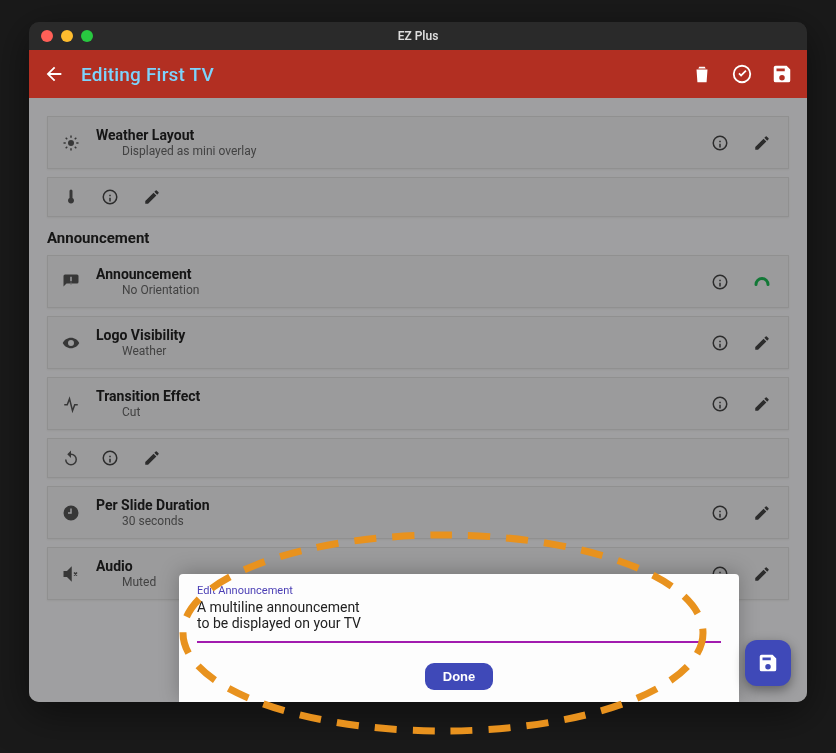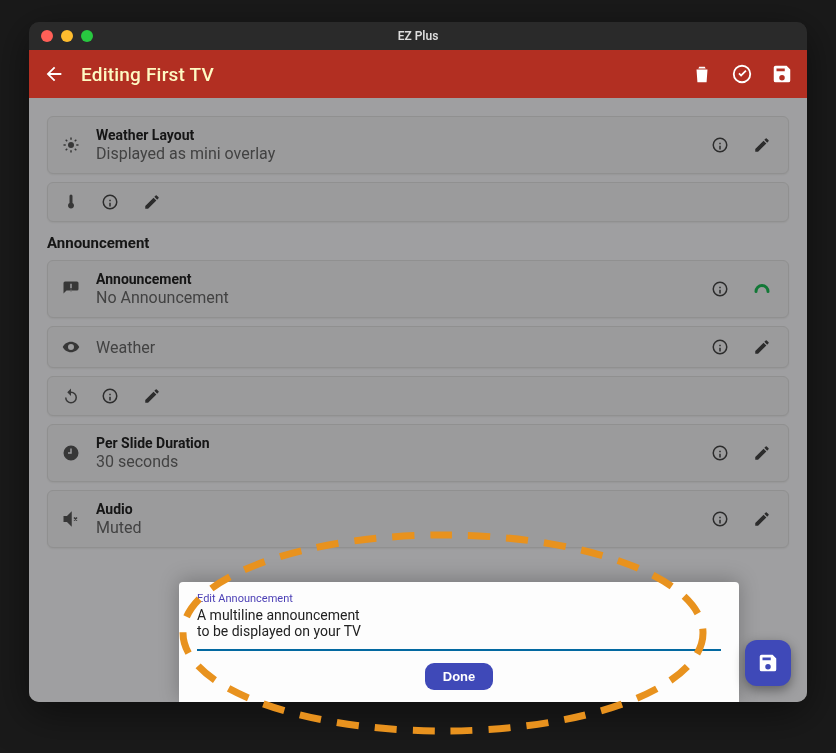--- a/index.html
+++ b/index.html
@@ -3,42 +3,42 @@
 <meta charset="utf-8">
 <style>
   html,body{margin:0;padding:0;background:#1a1a1a;font-family:-apple-system,BlinkMacSystemFont,"Segoe UI",Roboto,Arial,sans-serif;}
   .stage{position:relative;width:836px;height:753px;}
   .window{position:absolute;left:29px;top:22px;width:778px;height:680px;background:#222;border-radius:10px;box-shadow:0 10px 40px rgba(0,0,0,.5);overflow:hidden;}
   .titlebar{height:28px;background:#2a2a2a;display:flex;align-items:center;position:relative;}
   .traffic{display:flex;gap:8px;padding-left:12px;}
   .traffic span{width:12px;height:12px;border-radius:50%;display:block;}
   .tl-red{background:#ff5f57;} .tl-yel{background:#febc2e;} .tl-grn{background:#28c840;}
   .title{position:absolute;left:0;right:0;text-align:center;color:#ddd;font-size:12px;font-weight:600;}
-  .appbar{height:48px;background:#b22f22;display:flex;align-items:center;color:#fef9c3;padding:0 12px;gap:14px;}
+  .appbar{height:48px;background:#b22f22;display:flex;align-items:center;color:#7dd3fc;padding:0 12px;gap:14px;}
   .appbar .spacer{flex:1;}
   .appbar-title{font-size:19px;font-weight:500;letter-spacing:.2px;}
   .iconbtn{width:26px;height:26px;display:flex;align-items:center;justify-content:center;cursor:pointer;color:#fff;}
   .iconbtn svg{width:22px;height:22px;fill:currentColor;}
   .content{position:relative;height:604px;overflow:hidden;background:#f5f5f7;}
   .scroll{padding:10px 0 80px 0;}
   .section-label{font-weight:700;font-size:15px;color:#222;margin:12px 18px 6px;}
-  .card{margin:8px 18px;background:#eeeef0;border:1px solid #ddd;border-radius:6px;display:flex;align-items:center;padding:10px 12px;gap:14px;box-shadow:0 1px 2px rgba(0,0,0,.06);}
+  .card{margin:8px 18px;background:#eeeef0;border:1px solid #ddd;border-radius:0;display:flex;align-items:center;padding:10px 12px;gap:14px;box-shadow:0 1px 2px rgba(0,0,0,.06);}
   .card .ic{width:22px;display:flex;justify-content:center;color:#555;}
   .card .ic svg{width:18px;height:18px;fill:currentColor;}
   .card .txt{flex:1;display:flex;flex-direction:column;}
   .card .ttl{font-weight:700;font-size:14px;color:#222;}
-  .card .sub{font-size:16px;color:#666;margin-top:1px;}
+  .card .sub{font-size:12px;color:#666;margin-top:1px;margin-left:26px;}
   .card .act{width:28px;display:flex;justify-content:center;color:#444;cursor:pointer;}
   .card .act svg{width:18px;height:18px;fill:currentColor;}
   .arc{width:22px;height:22px;}
   .arc svg{width:22px;height:22px;}
   .dim{position:absolute;inset:0;background:rgba(0,0,0,.35);}
   .sheet{position:absolute;left:150px;right:68px;bottom:0;background:#fdfdfd;border-top-left-radius:4px;border-top-right-radius:4px;padding:10px 18px 12px;box-shadow:0 -2px 20px rgba(0,0,0,.25);}
   .sheet-label{font-size:11px;color:#4b3fb5;margin-bottom:2px;}
-  .sheet-text{font-size:14px;color:#222;white-space:pre-line;border-bottom:2px solid #0369a1;padding-bottom:6px;margin-bottom:12px;min-height:36px;}
+  .sheet-text{font-size:14px;color:#222;white-space:pre-line;border-bottom:2px solid #a21caf;padding-bottom:6px;margin-bottom:20px;min-height:36px;}
   .done{display:block;margin:0 auto;background:#3f49b8;color:#fff;border:none;border-radius:9px;padding:6px 18px;font-size:13px;font-weight:600;cursor:pointer;}
   .fab{position:absolute;right:16px;bottom:16px;width:46px;height:46px;border-radius:12px;background:#3f49b8;display:flex;align-items:center;justify-content:center;box-shadow:0 4px 12px rgba(0,0,0,.4);}
   .fab svg{width:22px;height:22px;fill:#fff;}
   .dash-ellipse{position:absolute;left:168px;top:524px;width:550px;height:218px;pointer-events:none;}
   .dash-ellipse svg{width:100%;height:100%;}
 </style>
 </head>
 <body>
 <div class="stage">
 
@@ -133,21 +133,21 @@
       <div class="section-label">Announcement</div>
 
       <div class="card">
         <div class="ic">
               <svg viewBox="0 0 24 24">
                 <path d="M20 2H4a2 2 0 00-2 2v14l4-4h14a2 2 0 002-2V4a2 2 0 00-2-2zm-7 9h-2V5h2v6zm0 4h-2v-2h2v2z"></path>
               </svg>
             </div>
         <div class="txt">
               <span class="ttl">Announcement</span>
-              <span class="sub">No Announcement</span>
+              <span class="sub">No Orientation</span>
             </div>
         <div class="act">
               <svg viewBox="0 0 24 24">
                 <path d="M12 2a10 10 0 100 20 10 10 0 000-20zm0 18a8 8 0 110-16 8 8 0 010 16zm-1-7h2v5h-2zm0-4h2v2h-2z"></path>
               </svg>
             </div>
         <div class="act arc">
               <svg viewBox="0 0 24 24">
                 <path d="M4 18a8 8 0 0116 0" fill="none" stroke="#1db954" stroke-width="4" stroke-linecap="round"></path>
               </svg>
@@ -155,34 +155,56 @@
       </div>
 
 
       <div class="card">
         <div class="ic">
               <svg viewBox="0 0 24 24">
                 <path d="M12 5C7 5 2.73 8.11 1 12c1.73 3.89 6 7 11 7s9.27-3.11 11-7c-1.73-3.89-6-7-11-7zm0 11a4 4 0 110-8 4 4 0 010 8z"></path>
               </svg>
             </div>
         <div class="txt">
+              <span class="ttl">Logo Visibility</span>
               <span class="sub">Weather</span>
             </div>
         <div class="act">
               <svg viewBox="0 0 24 24">
                 <path d="M12 2a10 10 0 100 20 10 10 0 000-20zm0 18a8 8 0 110-16 8 8 0 010 16zm-1-7h2v5h-2zm0-4h2v2h-2z"></path>
               </svg>
             </div>
         <div class="act">
               <svg viewBox="0 0 24 24">
                 <path d="M3 17.25V21h3.75L17.81 9.94l-3.75-3.75L3 17.25zM20.71 7.04a1 1 0 000-1.41l-2.34-2.34a1 1 0 00-1.41 0l-1.83 1.83 3.75 3.75 1.83-1.83z"></path>
               </svg>
             </div>
       </div>
 
+      <div class="card">
+        <div class="ic">
+              <svg viewBox="0 0 24 24">
+                <path d="M3 13h4l3-8 4 16 3-8h4" fill="none" stroke="currentColor" stroke-width="2"></path>
+              </svg>
+            </div>
+        <div class="txt">
+              <span class="ttl">Transition Effect</span>
+              <span class="sub">Cut</span>
+            </div>
+        <div class="act">
+              <svg viewBox="0 0 24 24">
+                <path d="M12 2a10 10 0 100 20 10 10 0 000-20zm0 18a8 8 0 110-16 8 8 0 010 16zm-1-7h2v5h-2zm0-4h2v2h-2z"></path>
+              </svg>
+            </div>
+        <div class="act">
+              <svg viewBox="0 0 24 24">
+                <path d="M3 17.25V21h3.75L17.81 9.94l-3.75-3.75L3 17.25zM20.71 7.04a1 1 0 000-1.41l-2.34-2.34a1 1 0 00-1.41 0l-1.83 1.83 3.75 3.75 1.83-1.83z"></path>
+              </svg>
+            </div>
+      </div>
 
       <div class="card">
         <div class="ic">
               <svg viewBox="0 0 24 24">
                 <path d="M12 6V2L7 7l5 5V8a6 6 0 11-6 6H4a8 8 0 108-8z"></path>
               </svg>
             </div>
         <div class="act">
               <svg viewBox="0 0 24 24">
                 <path d="M12 2a10 10 0 100 20 10 10 0 000-20zm0 18a8 8 0 110-16 8 8 0 010 16zm-1-7h2v5h-2zm0-4h2v2h-2z"></path>

